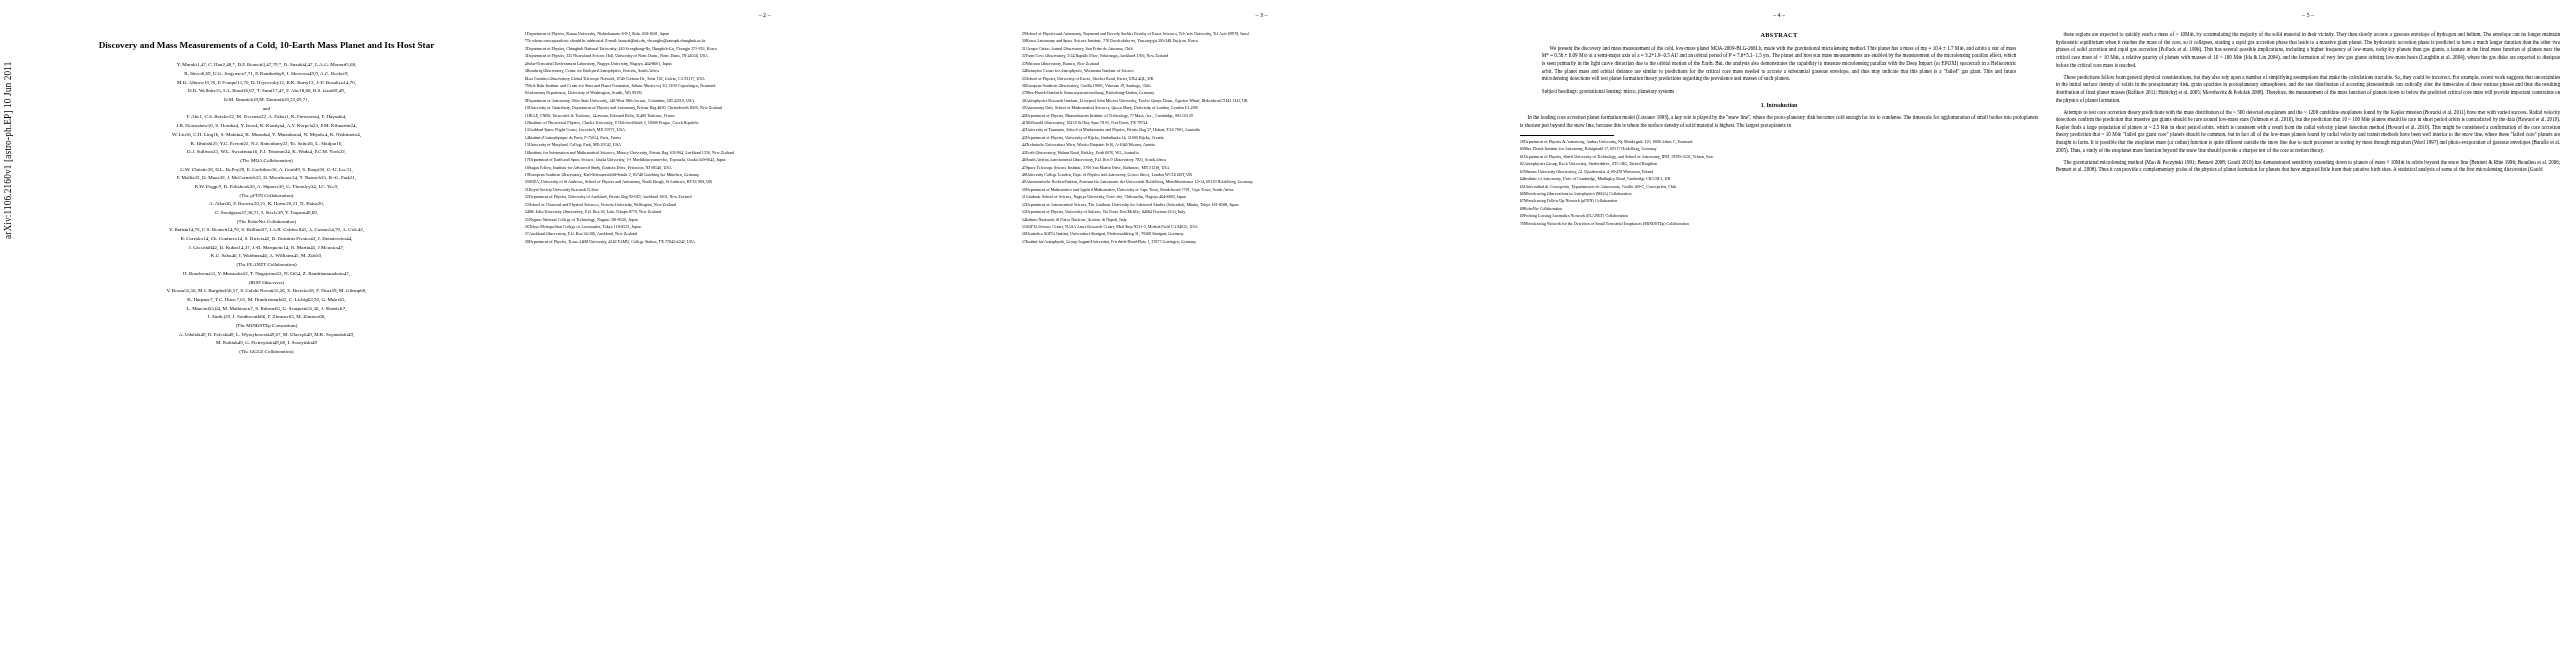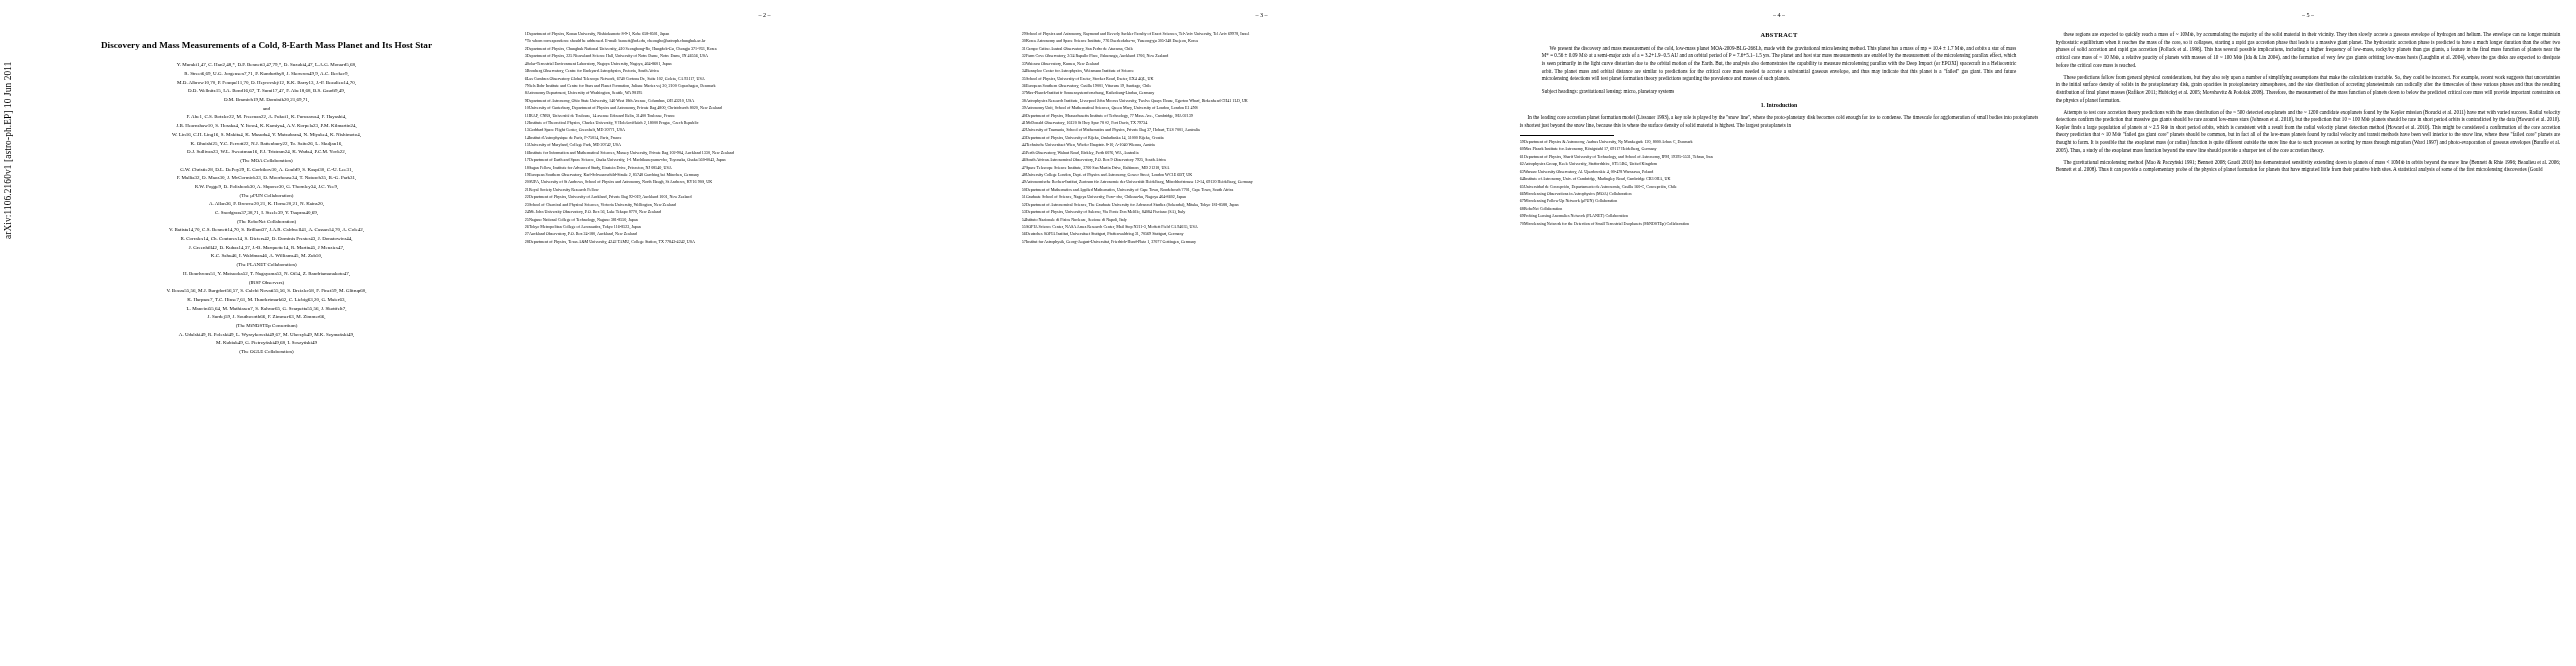--- a/index.html
+++ b/index.html
@@ -131,21 +131,21 @@
 </head>
 <body>
 
 <div class="page-wrap">
 
   <div class="arxiv-stamp">arXiv:1106.2160v1  [astro-ph.EP]  10 Jun 2011</div>
 
   <div class="sheet sheet-1">
     <div class="pagenum blank"></div>
 
-    <div class="title">Discovery and Mass Measurements of a Cold, 8-Earth Mass Planet and Its Host Star</div>
+    <div class="title">Discovery and Mass Measurements of a Cold, 10-Earth Mass Planet and Its Host Star</div>
 
     <div class="authors">
       <div class="grp">Y. Muraki1,47, C. Han2,48,*, D.P. Bennett3,47,79,*, D. Suzuki4,47, L.A.G. Monard5,68,</div>
       <div class="grp">R. Street6,69, U.G. Jorgensen7,71, P. Kundurthy8, J. Skowron49,9, A.C. Becker9,</div>
       <div class="grp">M.D. Albrow10,70, P. Fouqué11,70, D. Heyrovský12, R.K. Barry13, J.-P. Beaulieu14,70,</div>
       <div class="grp">D.D. Wellnitz15, I.A. Bond16,67, T. Sumi17,47, F. Abe18,68, B.S. Gaudi9,49,</div>
       <div class="grp">D.M. Bramich19,M. Dominik20,21,69,71,</div>
       <div class="grp">and</div>
       <div class="grp">F. Abe1, C.S. Botzler22, M. Freeman22, A. Fukui1, K. Furusawa4, F. Hayashi4,</div>
       <div class="grp">J.B. Hearnshaw10, S. Hosaka4, Y. Itow4, K. Kamiya4, A.V. Korpela23, P.M. Kilmartin24,</div>

